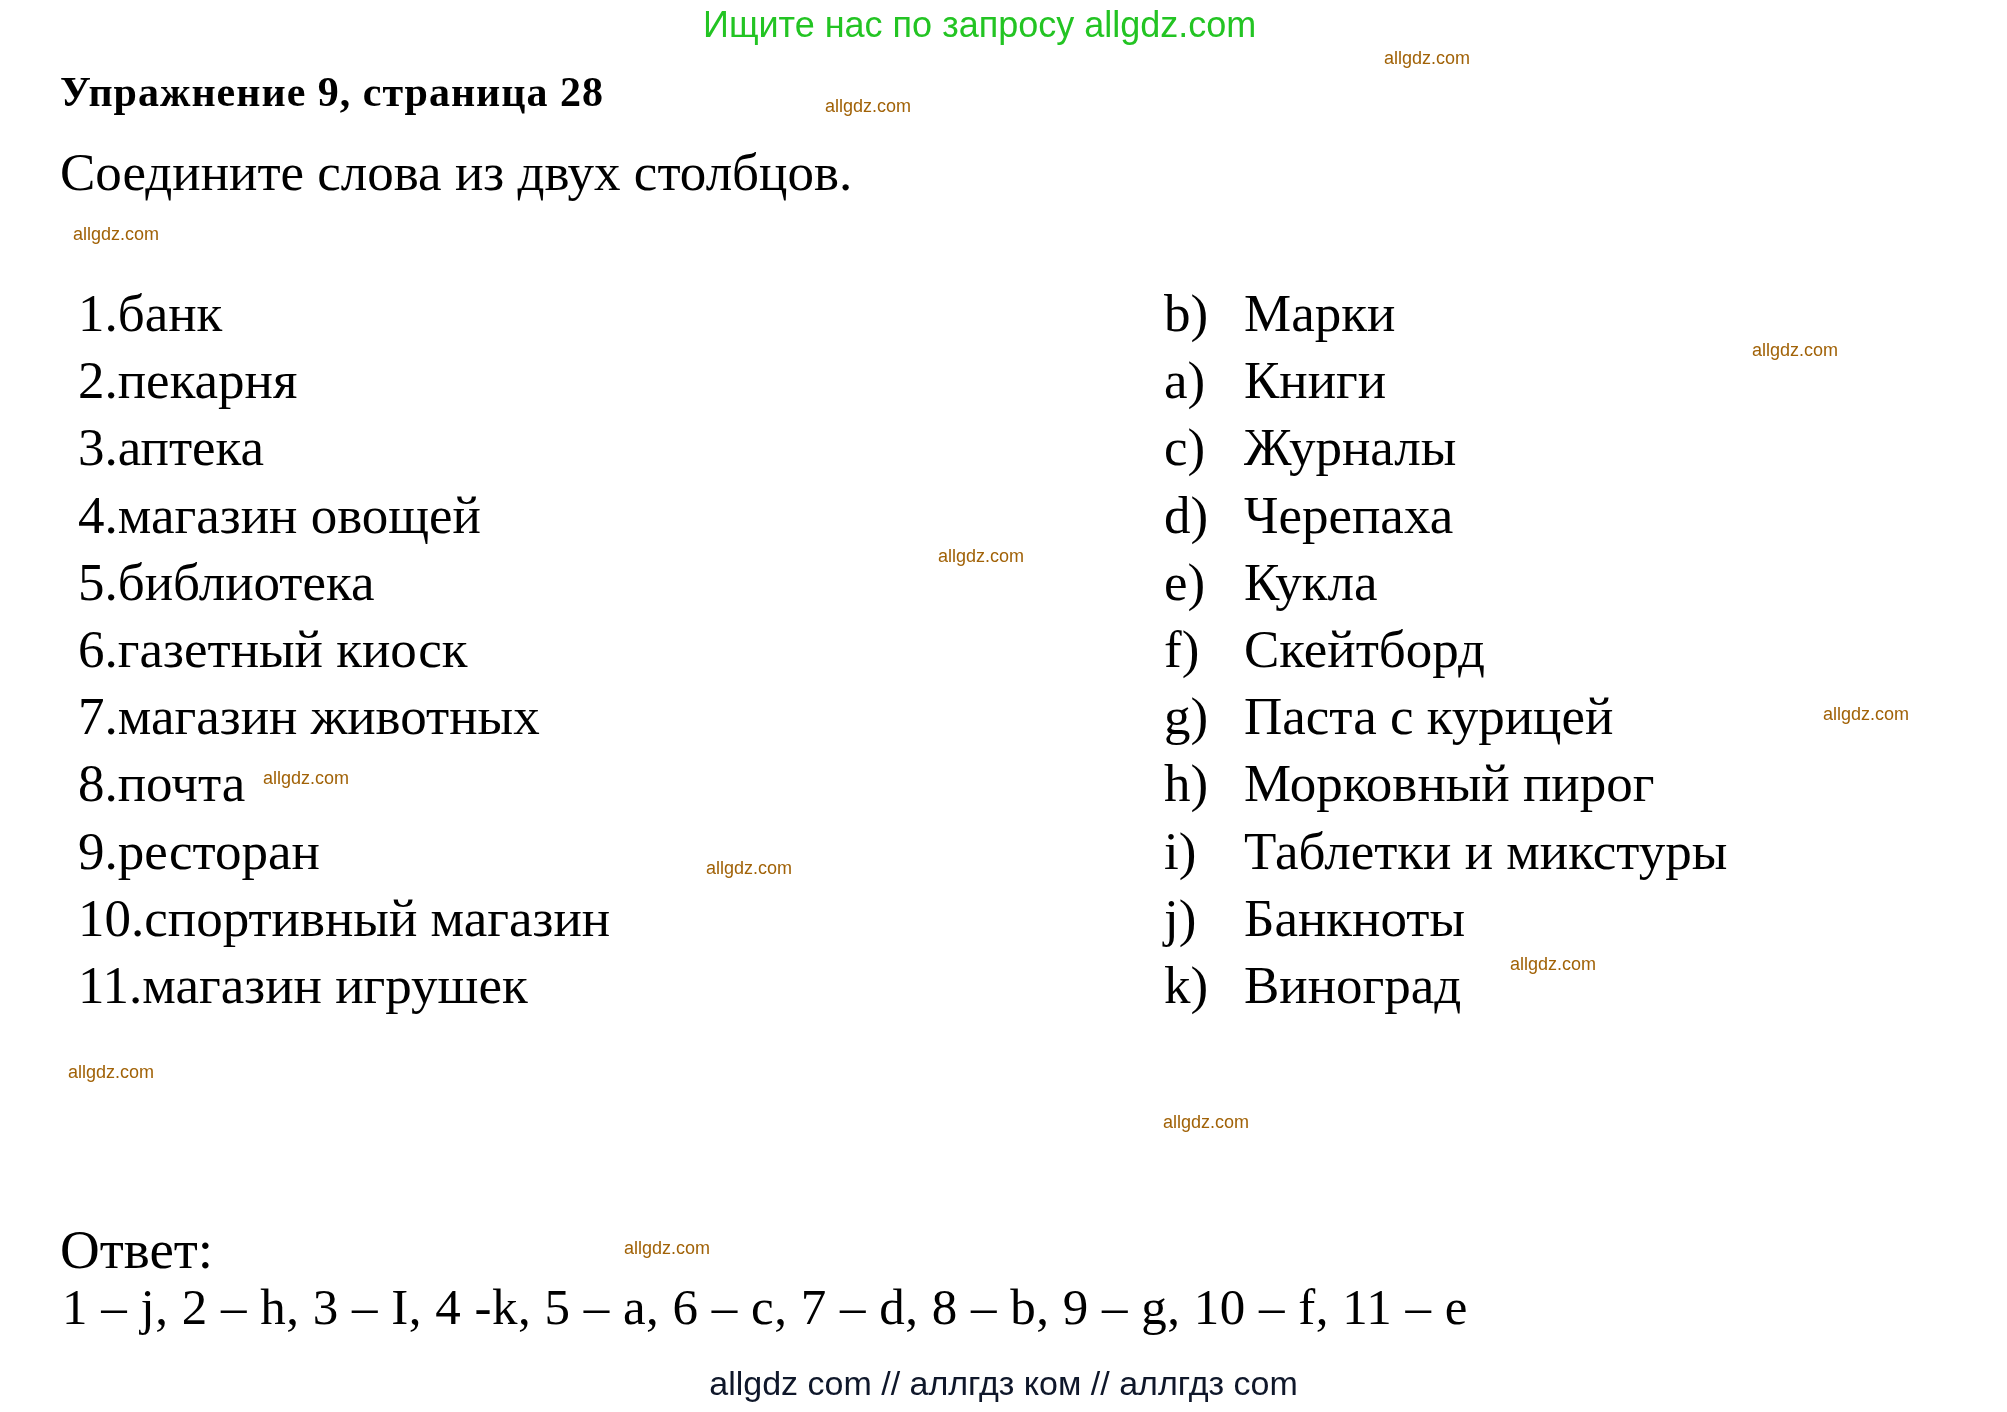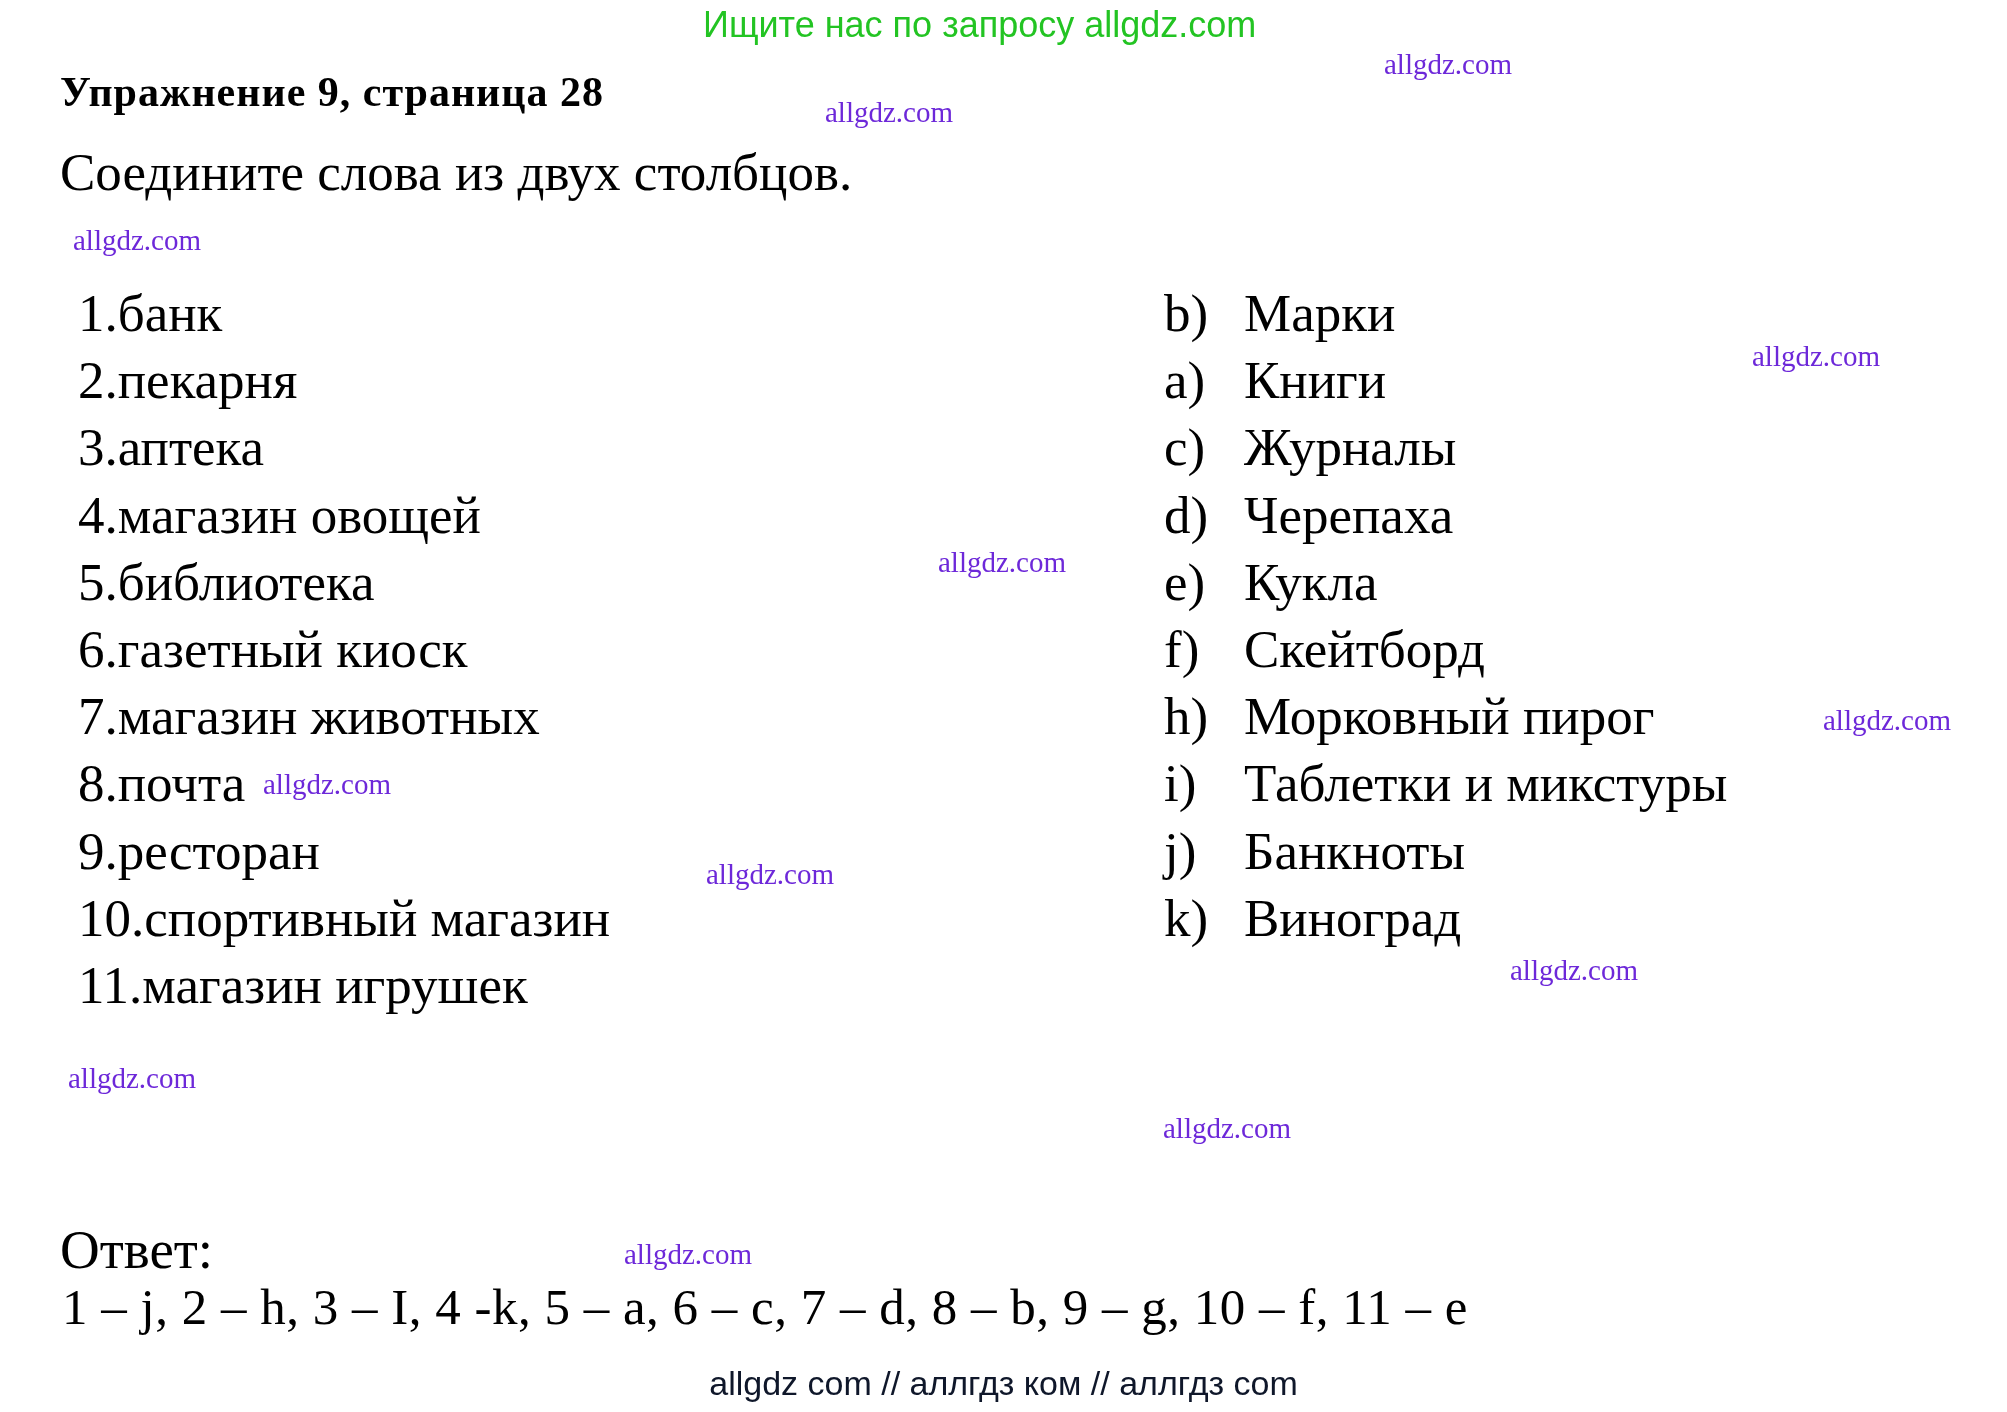--- a/index.html
+++ b/index.html
@@ -20,22 +20,22 @@
   }
   .title{
     left:60px;top:68px;
     font-size:42px;font-weight:bold;letter-spacing:1px;
   }
   .subtitle{
     left:60px;top:142px;
     font-size:53px;
   }
   .watermark{
-    font-family:Liberation Serif, serif;
-    font-size:29px;color:#6d28d9;
+    font-family:Liberation Sans, sans-serif;
+    font-size:18px;color:#a16207;
   }
   .list{position:absolute;margin-left:16px;}
   .list .row{height:67.2px;font-size:53px;line-height:67px;white-space:nowrap;}
   #left-list{left:62px;top:280px;}
   #right-list{left:1148px;top:280px;}
   #right-list .letter{display:inline-block;width:80px;}
   .answer-label{
     left:60px;top:1218px;
     font-size:55px;
   }
@@ -91,20 +91,21 @@
       <div class="row"><span class="num">10.</span><span>спортивный магазин</span></div>
       <div class="row"><span class="num">11.</span><span>магазин игрушек</span></div>
     </div>
   <div id="right-list" class="list">
       <div class="row"><span class="letter">b)</span><span>Марки</span></div>
       <div class="row"><span class="letter">a)</span><span>Книги</span></div>
       <div class="row"><span class="letter">c)</span><span>Журналы</span></div>
       <div class="row"><span class="letter">d)</span><span>Черепаха</span></div>
       <div class="row"><span class="letter">e)</span><span>Кукла</span></div>
       <div class="row"><span class="letter">f)</span><span>Скейтборд</span></div>
+      <div class="row"><span class="letter">g)</span><span>Паста с курицей</span></div>
       <div class="row"><span class="letter">h)</span><span>Морковный пирог</span></div>
       <div class="row"><span class="letter">i)</span><span>Таблетки и микстуры</span></div>
       <div class="row"><span class="letter">j)</span><span>Банкноты</span></div>
       <div class="row"><span class="letter">k)</span><span>Виноград</span></div>
     </div>
 
   <div class="abs watermark w-mid">allgdz.com</div>
   <div class="abs watermark w-row-b">allgdz.com</div>
   <div class="abs watermark w-after-post">allgdz.com</div>
   <div class="abs watermark w-row-g">allgdz.com</div>

